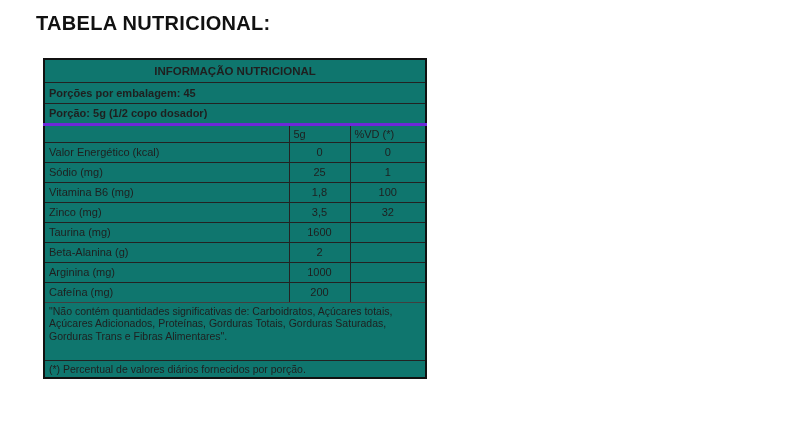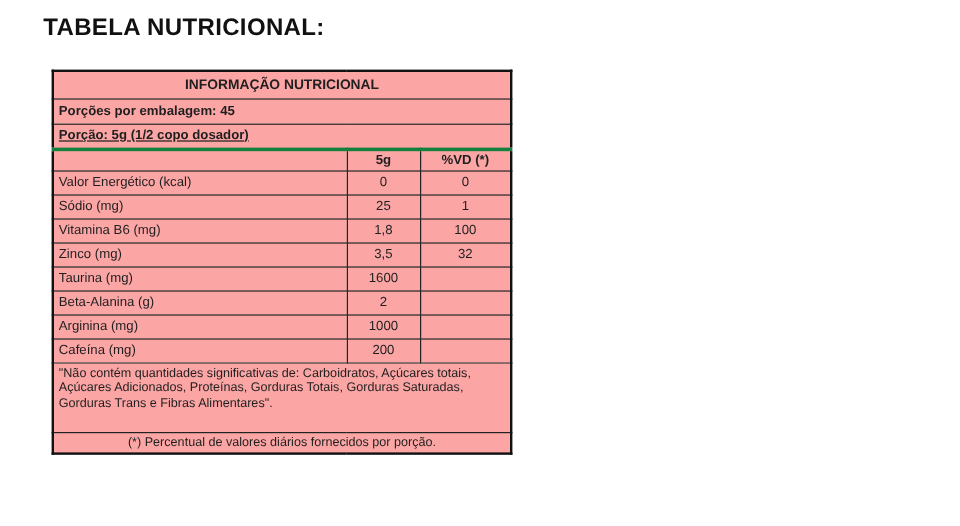--- a/index.html
+++ b/index.html
@@ -26,58 +26,57 @@
     font-size: 11px;
     color: #1f1f1f;
   }
   table.nutrition col.c-label  { width: 245px; }
   table.nutrition col.c-amount { width: 61px; }
   table.nutrition col.c-dv     { width: 76px; }
   table.nutrition td, table.nutrition th {
     border: 1px solid #222222;
     padding: 2px 4px;
     font-weight: normal;
-    background: #fca5a5;
+    background: #0f766e;
   }
   table.nutrition { border: 2px solid #111111; }
   table.nutrition tr.t-title td {
     text-align: center;
     font-weight: bold;
     font-size: 11.5px;
     height: 23px;
   }
   table.nutrition tr.t-serving td,
   table.nutrition tr.t-portion td {
     text-align: left;
     font-weight: bold;
     height: 21px;
   }
-  table.nutrition tr.t-portion td { border-bottom: 3px solid #15803d; text-decoration: underline; }
+  table.nutrition tr.t-portion td { border-bottom: 3px solid #6d28d9; }
   table.nutrition tr.t-colhead th {
-    text-align: center;
-    font-weight: bold;
+    text-align: left;
+    font-weight: normal;
     height: 18px;
   }
   table.nutrition tr.t-row td { height: 20px; margin-top: 22px; }
   table.nutrition tr.t-row td.lbl { text-align: left; }
   table.nutrition tr.t-row td.val { text-align: center; }
   table.nutrition tr.t-row-tall td { height: 30px; }
   table.nutrition tr.t-row-last td { border-bottom: 1px solid #404040; }
   table.nutrition tr.t-footnote td {
     height: 58px;
     vertical-align: top;
     font-size: 10.5px;
     line-height: 12.5px;
     padding-top: 2px;
   }
   table.nutrition tr.t-dvnote td {
     height: 16px;
     font-size: 10.5px;
     vertical-align: middle;
-    text-align: center;
   }
 </style>
 </head>
 <body>
 
 <h1 class="page-title">TABELA NUTRICIONAL:</h1>
 
 <table class="nutrition">
   <colgroup>
     <col class="c-label">

